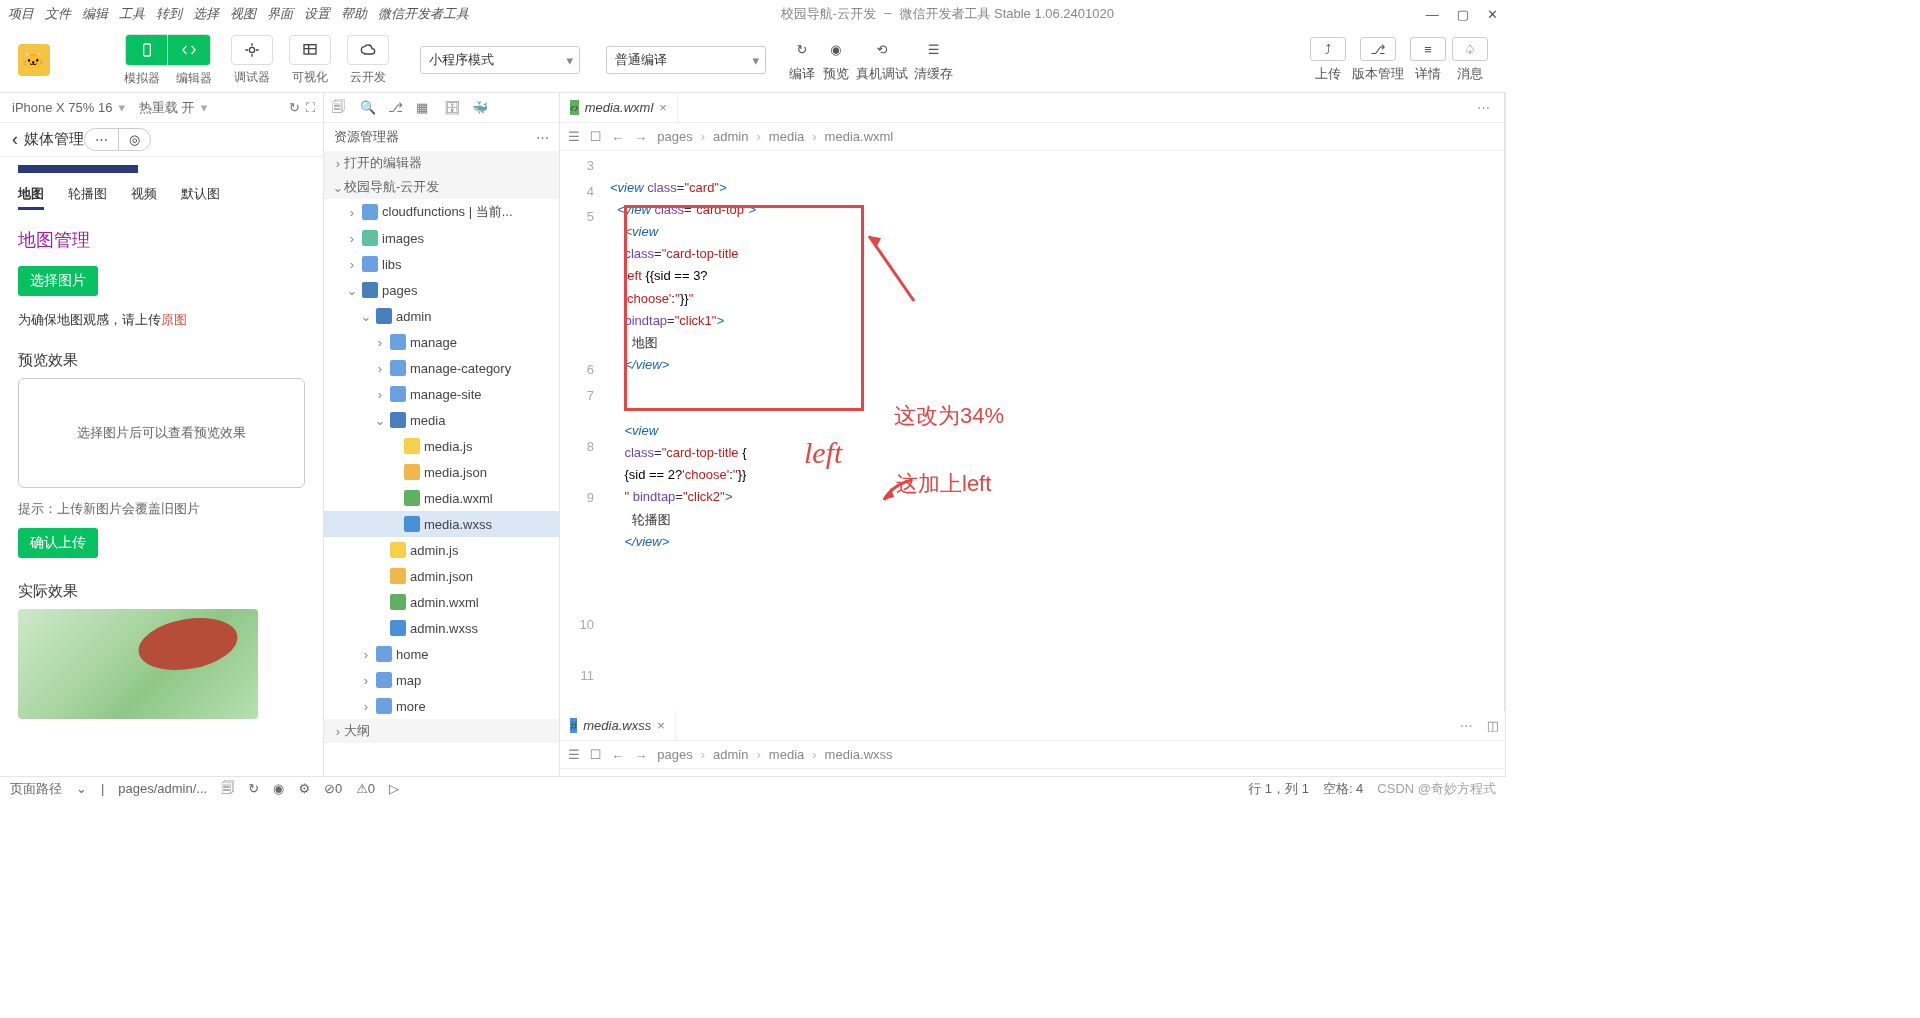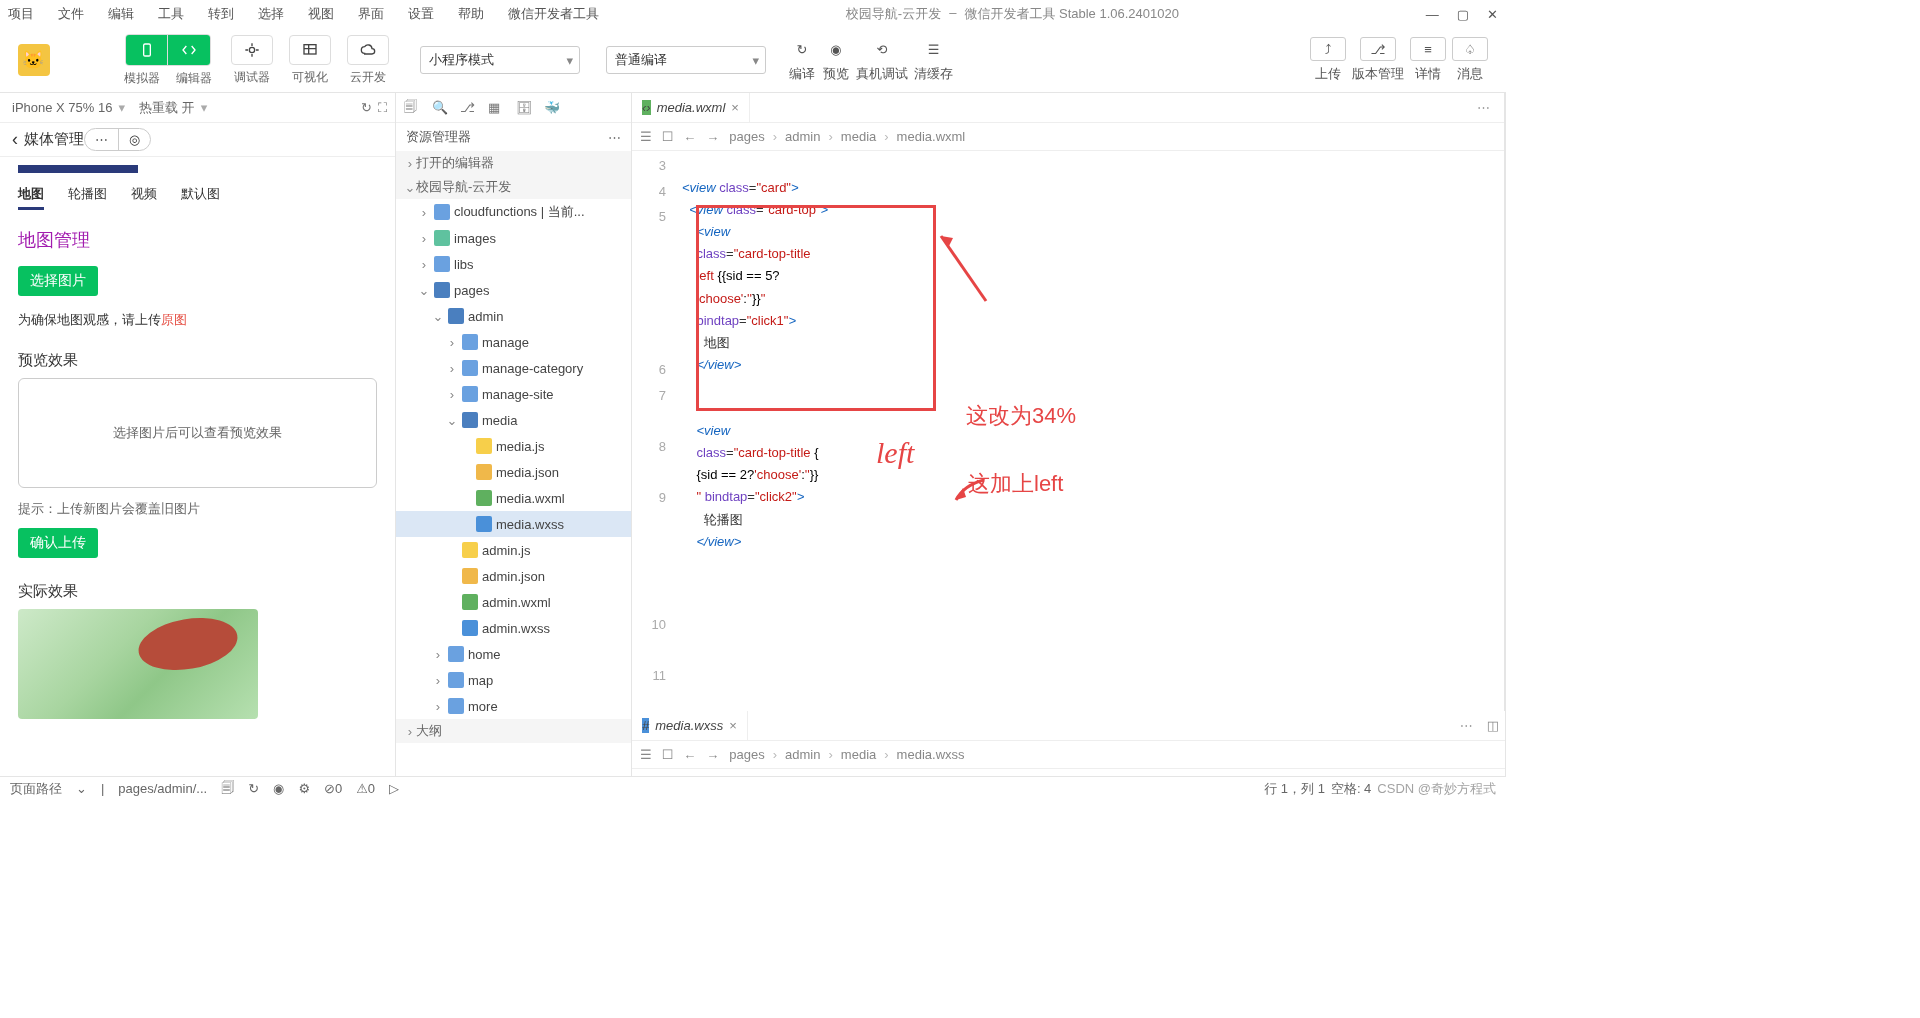--- a/index.html
+++ b/index.html
@@ -1,21 +1,21 @@
 <!DOCTYPE html>
 <html><head>
 <meta charset="utf-8">
 <style>
   * { margin: 0; padding: 0; box-sizing: border-box; font-family: "Microsoft YaHei", -apple-system, sans-serif; font-size: 13px; }
   body { background: #fff; color: #333; overflow: hidden; width: 1920px; height: 1018px; transform-origin: top left; }
   .wrap { width: 1506px; height: 800px; }
 
   
   .titlebar { height: 28px; display: flex; align-items: center; padding: 0 8px; color: #555; gap: 14px; }
-  .titlebar .menus { display: flex; gap: 24px; }
+  .titlebar .menus { display: flex; gap: 11px; font-style: italic; }
   .titlebar .menus span { cursor: default; }
   .titlebar .center { flex: 1; text-align: center; color: #888; display: flex; justify-content: center; gap: 8px; }
   .titlebar .winctl { display: flex; gap: 18px; color: #555; }
 
   
   .mainbar { height: 64px; display: flex; align-items: center; padding: 4px 18px; gap: 6px; }
   .logo { width: 32px; height: 32px; background: #f4c542; border-radius: 4px; display:flex;align-items:center;justify-content:center;font-size:18px; margin-right: 60px;}
   .tbbtn-grp { display: flex; border: 1px solid #ddd; border-radius: 4px; overflow: hidden; }
   .tbbtn { min-width: 42px; height: 30px; display: flex; align-items: center; justify-content: center; border-right: 1px solid #ddd; background:#fff; color:#444; }
   .tbbtn:last-child { border-right: none; }
@@ -28,21 +28,21 @@
   .spacer { flex: 1; }
   .iconlabel { display:flex; flex-direction:column; align-items:center; gap:4px; color:#555; font-size:12px; }
   .iconlabel .ic { width:28px; height:24px; display:flex;align-items:center;justify-content:center; border:1px solid transparent; }
   .iconlabel.boxed .ic { border:1px solid #ccc; border-radius:3px; width:36px; }
 
   
   .cols { display:flex; height: calc(100% - 28px - 64px - 24px); border-top:1px solid #e5e5e5; }
   .col { border-right:1px solid #e5e5e5; display:flex; flex-direction:column; overflow:hidden; }
 
   
-  .sim { width: 396px; }
+  .sim { width: 324px; }
   .sim-top { height:30px; display:flex; align-items:center; padding:0 8px; gap:6px; color:#666; border-bottom:1px solid #eee;}
   .sim-top .sel { display:flex;align-items:center;gap:4px; padding:2px 4px; }
   .sim-top .sel::after { content:"▾"; color:#aaa; margin-left:2px;}
   .sim-status { height:34px; display:flex; align-items:center; justify-content:flex-start; padding:0 12px; border-bottom:1px solid #eee;}
   .sim-status .back::before { content:"‹"; font-size:18px; margin-right:6px;}
   .capsule { display:flex; border:1px solid #ccc; border-radius:14px; overflow:hidden; }
   .capsule span { padding:3px 10px; }
   .capsule span:first-child { border-right:1px solid #ccc; }
   .sim-body { padding: 8px 18px; overflow:auto; }
   .sim-body .bar { height:8px; width:120px; background:#2a3a7a; margin-bottom:12px; }
@@ -100,21 +100,21 @@
   .cb { color:#000; }
 
   .redbox { position:absolute; border:3px solid #e64545; }
   .anno { position:absolute; color:#e64545; font-size:22px; font-weight:500; pointer-events:none;}
   .anno.handw { font-family: "Comic Sans MS", cursive; font-size:30px; font-style:italic;}
   .arrow { position:absolute; }
   .arrow svg { overflow:visible; }
 
   
   .status { height:24px; border-top:1px solid #e5e5e5; display:flex; align-items:center; padding:0 10px; font-size:12px; color:#666; gap:14px;}
-  .status .r { margin-left:auto; display:flex; gap:6px;}
+  .status .r { margin-left:auto; display:flex; gap:14px;}
   .icbtn { color:#777; }
 </style>
 </head>
 <body>
 <div class="wrap">
 
 <div class="titlebar">
   <div class="menus" id="menus">
         <span>项目</span>
         <span>文件</span>
@@ -454,21 +454,21 @@
               <div class="g"></div>
               <div class="g">10</div>
               <div class="g"></div>
               <div class="g">11</div>
             </div>
         <div class="src" id="src1">
 <span class="tg">&lt;view</span> <span class="at">class</span>=<span class="st">"card"</span><span class="tg">&gt;</span>
   <span class="tg">&lt;view</span> <span class="at">class</span>=<span class="st">"card-top"</span><span class="tg">&gt;</span>
     <span class="tg">&lt;view</span>
     <span class="at">class</span>=<span class="st">"card-top-title</span>
-    <span class="st">left </span><span class="cb">{{</span><span class="bk">sid == 5?</span>
+    <span class="st">left </span><span class="cb">{{</span><span class="bk">sid == 3?</span>
     <span class="st">'choose'</span><span class="bk">:</span><span class="st">''</span><span class="cb">}}</span><span class="st">"</span>
     <span class="at">bindtap</span>=<span class="st">"click1"</span><span class="tg">&gt;</span>
       地图
     <span class="tg">&lt;/view&gt;</span>
 
 
     <span class="tg">&lt;view</span>
     <span class="at">class</span>=<span class="st">"card-top-title </span><span class="cb">{</span>
     <span class="cb">{</span><span class="bk">sid == 2?</span><span class="st">'choose'</span><span class="bk">:</span><span class="st">''</span><span class="cb">}}</span>
     <span class="st">"</span> <span class="at">bindtap</span>=<span class="st">"click2"</span><span class="tg">&gt;</span>

